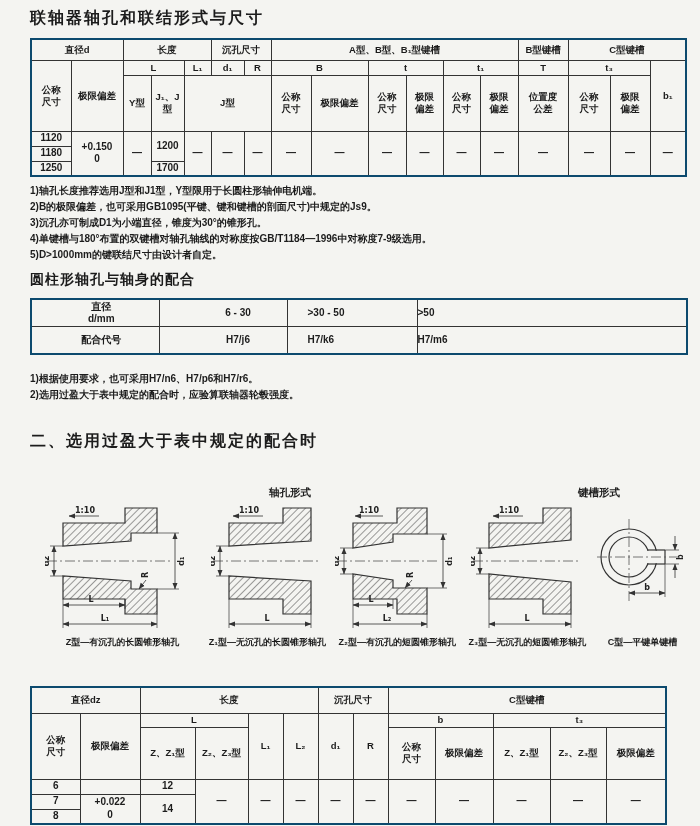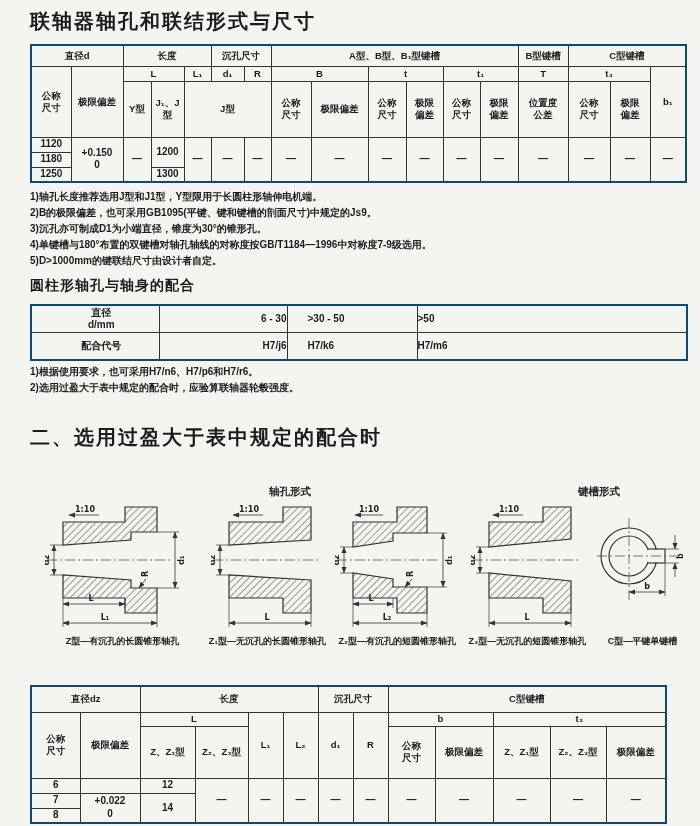--- a/index.html
+++ b/index.html
@@ -5,21 +5,21 @@
   html,body{margin:0;padding:0;}
   body{
     width:700px;height:826px;
     background:#f4f4f1;
     font-family:"Liberation Sans","DejaVu Sans",sans-serif;
     color:#1c1c1c;
     overflow:hidden;
   }
   .page{padding:8px 14px 0 30px;}
 
-  .sec-title{font-size:20px;font-weight:bold;letter-spacing:2px;margin:0 0 9px 0;}
+  .sec-title{font-size:16px;font-weight:bold;letter-spacing:2px;margin:0 0 9px 0;}
   .sec-title.small{font-size:14px;letter-spacing:1px;}
 
   table{border-collapse:collapse;table-layout:fixed;border:2px solid #0c4a6e;background:transparent;}
   th,td{
     border:1px solid #333;
     font-weight:bold;
     font-size:9.5px;
     line-height:1.25;
     text-align:center;
     vertical-align:middle;
@@ -28,21 +28,21 @@
     overflow:hidden;
   }
   .t1{width:656px;}
   .t1 tbody td{font-size:10px;}
   .t3{width:635px;}
   .t3 tbody td{font-size:10px;}
 
   .t2{width:656px;margin-top:3px;}
   .t2 td{height:26px;font-size:10px;text-align:center;}
   .t2 td.lbl{text-align:center;padding-left:12px;}
-  .t2 td.pl1{text-align:right;padding-left:30px;}
+  .t2 td.pl1{text-align:center;padding-left:30px;}
   .t2 td.pl2{text-align:left;padding-left:20px;}
   .t2 td.pl3{text-align:left;}
 
   .notes{margin:6px 0 0 0;}
   .notes .note-line{font-size:10px;font-weight:bold;line-height:16px;}
 
   .gap1{height:8px;}
   .gap2{height:28px;}
 
   .fig-labels{position:relative;height:15px;margin-top:34px;font-size:10.5px;font-weight:bold;}
@@ -171,21 +171,21 @@
         <td rowspan="3">—</td>
         <td rowspan="3">—</td>
         <td rowspan="3">—</td>
         <td rowspan="3">—</td>
       </tr>
       <tr style="height:15px">
         <td>1180</td>
       </tr>
       <tr style="height:15px">
         <td>1250</td>
-        <td>1300</td>
+        <td>1700</td>
       </tr>
     </tbody>
   </table>
 
   <div class="notes">
     <div class="note-line">1)轴孔长度推荐选用J型和J1型，Y型限用于长圆柱形轴伸电机端。</div>
     <div class="note-line">2)B的极限偏差，也可采用GB1095(平键、键和键槽的剖面尺寸)中规定的Js9。</div>
     <div class="note-line">3)沉孔亦可制成D1为小端直径，锥度为30°的锥形孔。</div>
     <div class="note-line">4)单键槽与180°布置的双键槽对轴孔轴线的对称度按GB/T1184—1996中对称度7-9级选用。</div>
     <div class="note-line">5)D&gt;1000mm的键联结尺寸由设计者自定。</div>
@@ -211,21 +211,21 @@
       </tr>
       <tr>
         <td class="lbl">配合代号</td>
         <td class="pl1">H7/j6</td>
         <td class="pl2">H7/k6</td>
         <td class="pl3">H7/m6</td>
       </tr>
     </tbody>
   </table>
 
-  <div class="notes" style="margin-top:3px">
+  <div class="notes" style="margin-top:16px">
     <div class="note-line">1)根据使用要求，也可采用H7/n6、H7/p6和H7/r6。</div>
     <div class="note-line">2)选用过盈大于表中规定的配合时，应验算联轴器轮毂强度。</div>
   </div>
 
   <div class="gap2"></div>
   <h2 class="sec-title">二、选用过盈大于表中规定的配合时</h2>
 
   <div class="fig-labels">
     <span class="lbl-axis">轴孔形式</span>
     <span class="lbl-keyway">键槽形式</span>

